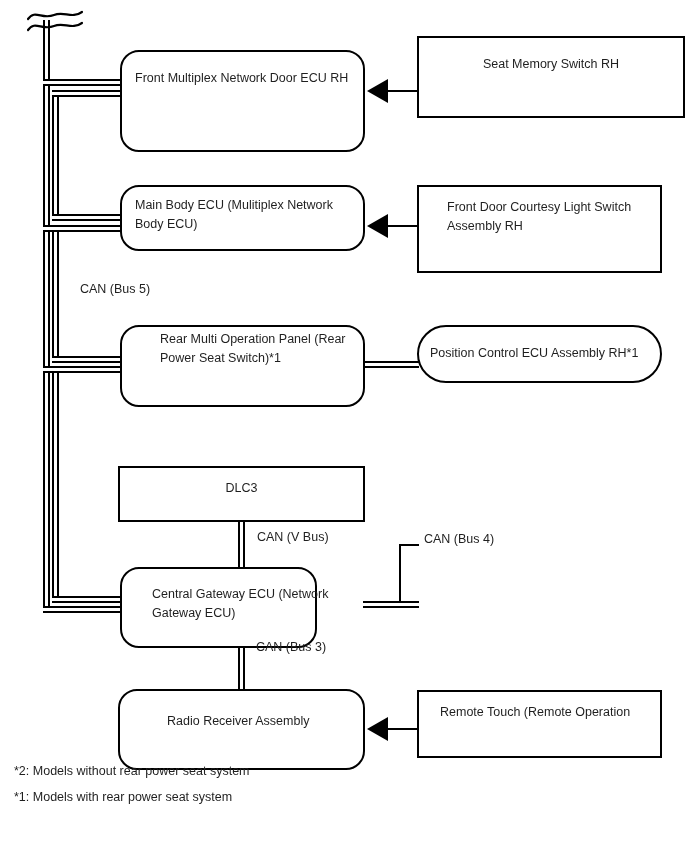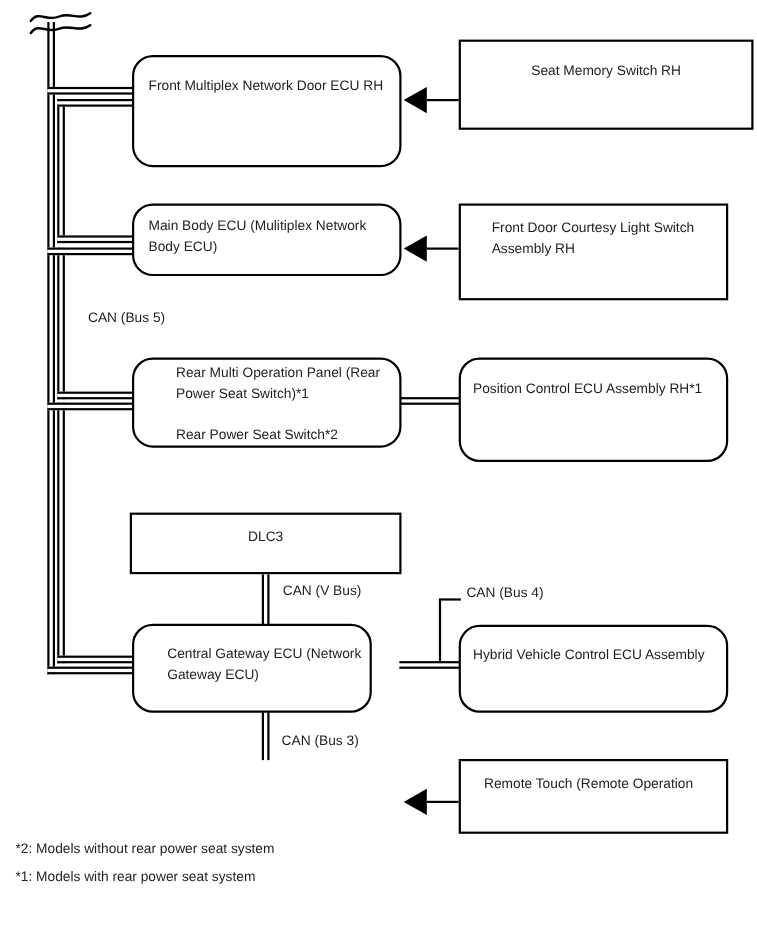--- a/index.html
+++ b/index.html
@@ -110,49 +110,48 @@
 
   <div class="node" style="left:417px; top:185px; width:245px; height:88px; padding:11px 4px 0 28px;">
     <div class="box-line">Front Door Courtesy Light Switch</div>
     <div class="box-line">Assembly RH</div>
   </div>
 
   <div class="node rounded" style="left:120px; top:325px; width:245px; height:82px; padding:3px 4px 16px 38px;">
     <div class="box-line">Rear Multi Operation Panel (Rear</div>
     <div class="box-line">Power Seat Switch)*1</div>
     <div class="box-line"></div>
-    <div class="box-line">Rear Power Seat Switch*2</div>
   </div>
 
-  <div class="node rounded" style="left:417px; top:325px; width:245px; height:95px; padding:17px 4px 0 11px;">
+  <div class="node rounded" style="left:417px; top:325px; width:245px; height:58px; padding:17px 4px 0 11px;border-radius:29px;">
     <div class="box-line">Position Control ECU Assembly RH*1</div>
   </div>
 
   <div class="node centered" style="left:118px; top:466px; width:247px; height:56px; padding-top:11px;">
     <div class="box-line">DLC3</div>
   </div>
 
-  <div class="node rounded" style="left:120px; top:567px; width:218px; height:81px; padding:16px 4px 0 30px;">
+  <div class="node rounded" style="left:120px; top:567px; width:197px; height:81px; padding:16px 4px 0 30px;">
     <div class="box-line">Central Gateway ECU (Network</div>
     <div class="box-line">Gateway ECU)</div>
   </div>
 
-  <div class="node rounded" style="left:417px; top:568px; width:245px; height:80px; padding:16px 4px 0 11px;">
-    <div class="box-line">Hybrid Vehicle Control ECU Assembly</div>
+
+  <div class="node rounded" style="left:118px; top:689px; width:247px; height:81px; padding:21px 4px 0 47px;">
+    <div class="box-line">Radio Receiver Assembly</div>
   </div>
-
 
   <div class="node" style="left:417px; top:690px; width:245px; height:68px; padding:11px 4px 0 21px;">
     <div class="box-line">Remote Touch (Remote Operation</div>
   </div>
 
   <div class="label" style="left:80px; top:282px;">CAN (Bus 5)</div>
   <div class="label" style="left:257px; top:530px;text-align:center;">CAN (V Bus)</div>
   <div class="label" style="left:424px; top:532px;">CAN (Bus 4)</div>
-  <div class="label" style="left:256px; top:666px;">CAN (Bus 3)</div>
+  <div class="label" style="left:256px; top:640px;">CAN (Bus 3)</div>
 
   <div class="footnote" style="left:14px; top:790px;">*1: Models with rear power seat system</div>
   <div class="footnote" style="left:14px; top:764px;">*2: Models without rear power seat system</div>
 
   <svg class="break-symbol" width="58" height="32" viewBox="0 0 58 32">
     <path d="M2,13 C9,3 16,14 28,9 C38,5 46,13 56,6" fill="none" stroke="#000000" stroke-width="2.2" stroke-linecap="round"></path>
     <path d="M2,24 C9,14 16,25 28,20 C38,16 46,24 56,17" fill="none" stroke="#000000" stroke-width="2.2" stroke-linecap="round"></path>
   </svg>
 
 </div>

